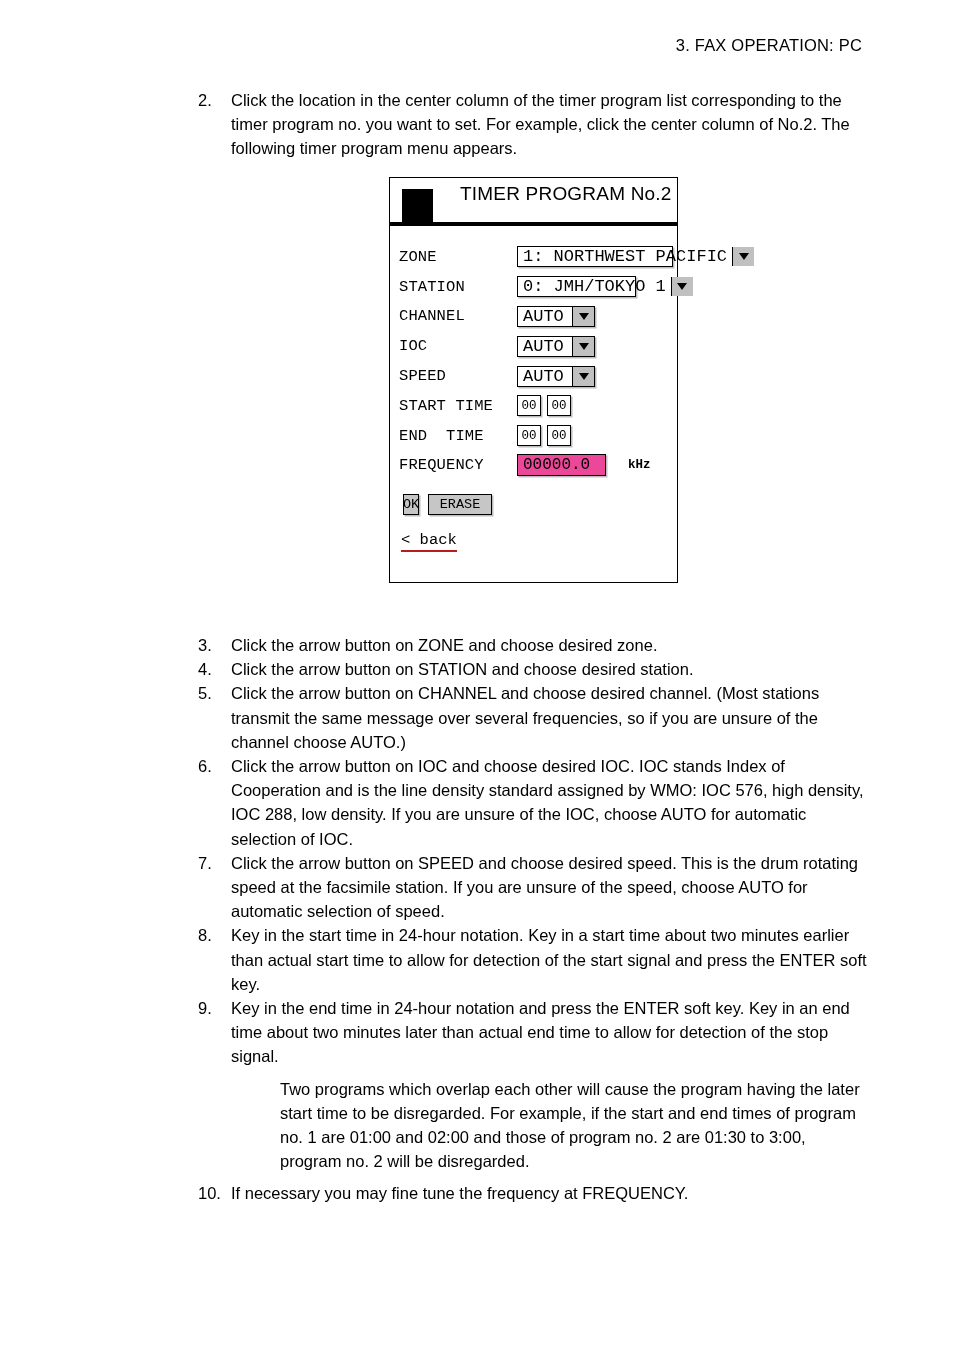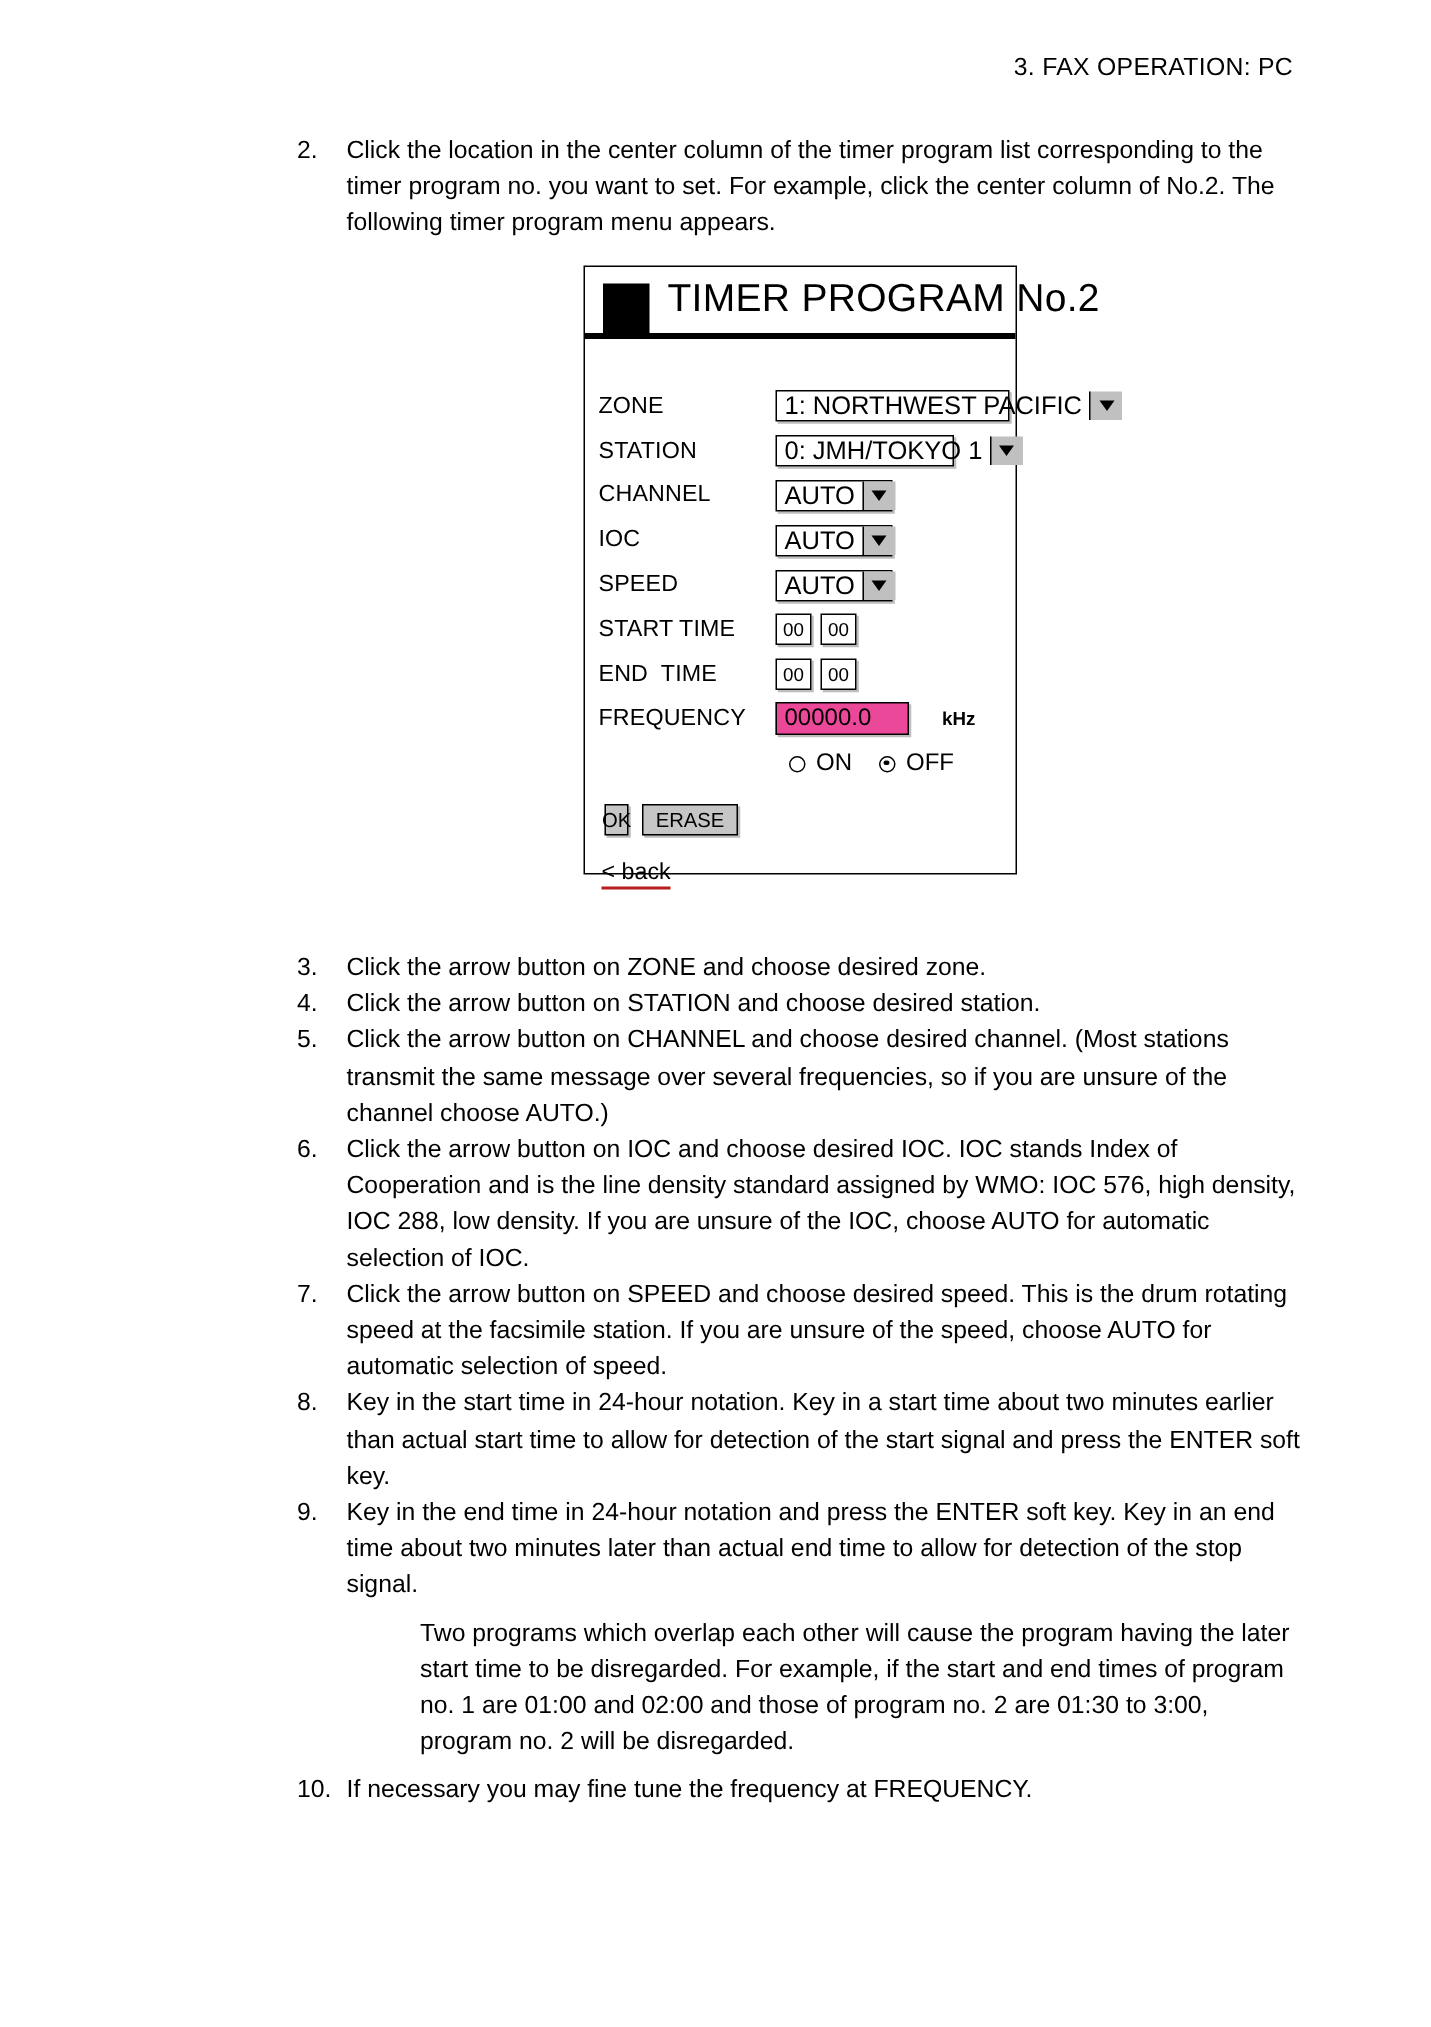--- a/index.html
+++ b/index.html
@@ -79,30 +79,31 @@
   .title-block {
     position: absolute;
     left: 12px;
     top: 11px;
     width: 31px;
     height: 34px;
     background: #000000;
   }
   .title-text {
     position: absolute;
-    left: 55px;
+    left: 70px;
     top: 5px;
-    font-size: 26px;
+    font-size: 19px;
     letter-spacing: 0.2px;
     white-space: nowrap;
   }
 
   .fields {
     position: relative;
-    padding-top: 30px;
+    padding-top: 16px;
+    font-family: Liberation Mono, monospace;
   }
   .row {
     display: flex;
     align-items: center;
     height: 29.8px;
     padding-left: 9px;
   }
   .row-label {
     width: 118px;
     flex: 0 0 118px;
@@ -320,26 +321,20 @@
       <div class="timebox">00</div>
       <div class="timebox">00</div>
     </div>
 
     <div class="row">
       <div class="row-label">FREQUENCY</div>
       <div class="freqbox">00000.0</div>
       <div class="khz">kHz</div>
     </div>
 
-    <div class="radio-row">
-      <span class="radio"></span>
-      <span class="radio-label">ON</span>
-      <span class="radio checked"></span>
-      <span class="radio-label">OFF</span>
-    </div>
 
     <div class="buttons">
       <div class="btn ok">OK</div>
       <div class="btn erase">ERASE</div>
     </div>
 
     <div class="backlink"><span>&lt; back</span></div>
 
   </div>
 </div>

